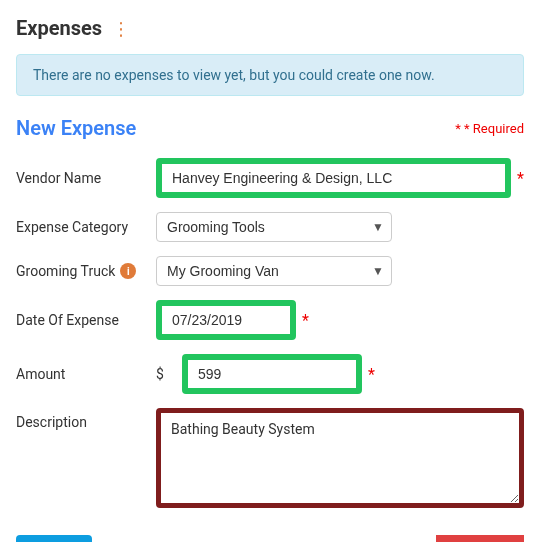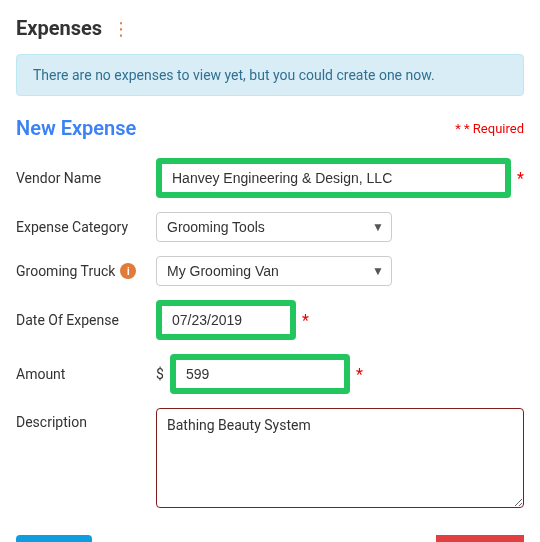--- a/index.html
+++ b/index.html
@@ -153,32 +153,33 @@
     }
 
     .dollar-sign {
       font-size: 14px;
       color: #333;
       margin-right: 6px;
     }
 
     .amount-input {
       width: 180px;
+      margin-left: 12px;
     }
 
     .date-input {
       width: 140px;
     }
 
     .textarea-wrapper {
       flex: 1;
     }
 
     .form-textarea {
-      border: 1px solid #7f1d1d;
+      border: 5px solid #7f1d1d;
       border-radius: 4px;
       padding: 8px 10px;
       font-size: 14px;
       color: #333;
       background: #fff;
       width: 100%;
       height: 100px;
       resize: vertical;
       outline: none;
       font-family: inherit;

